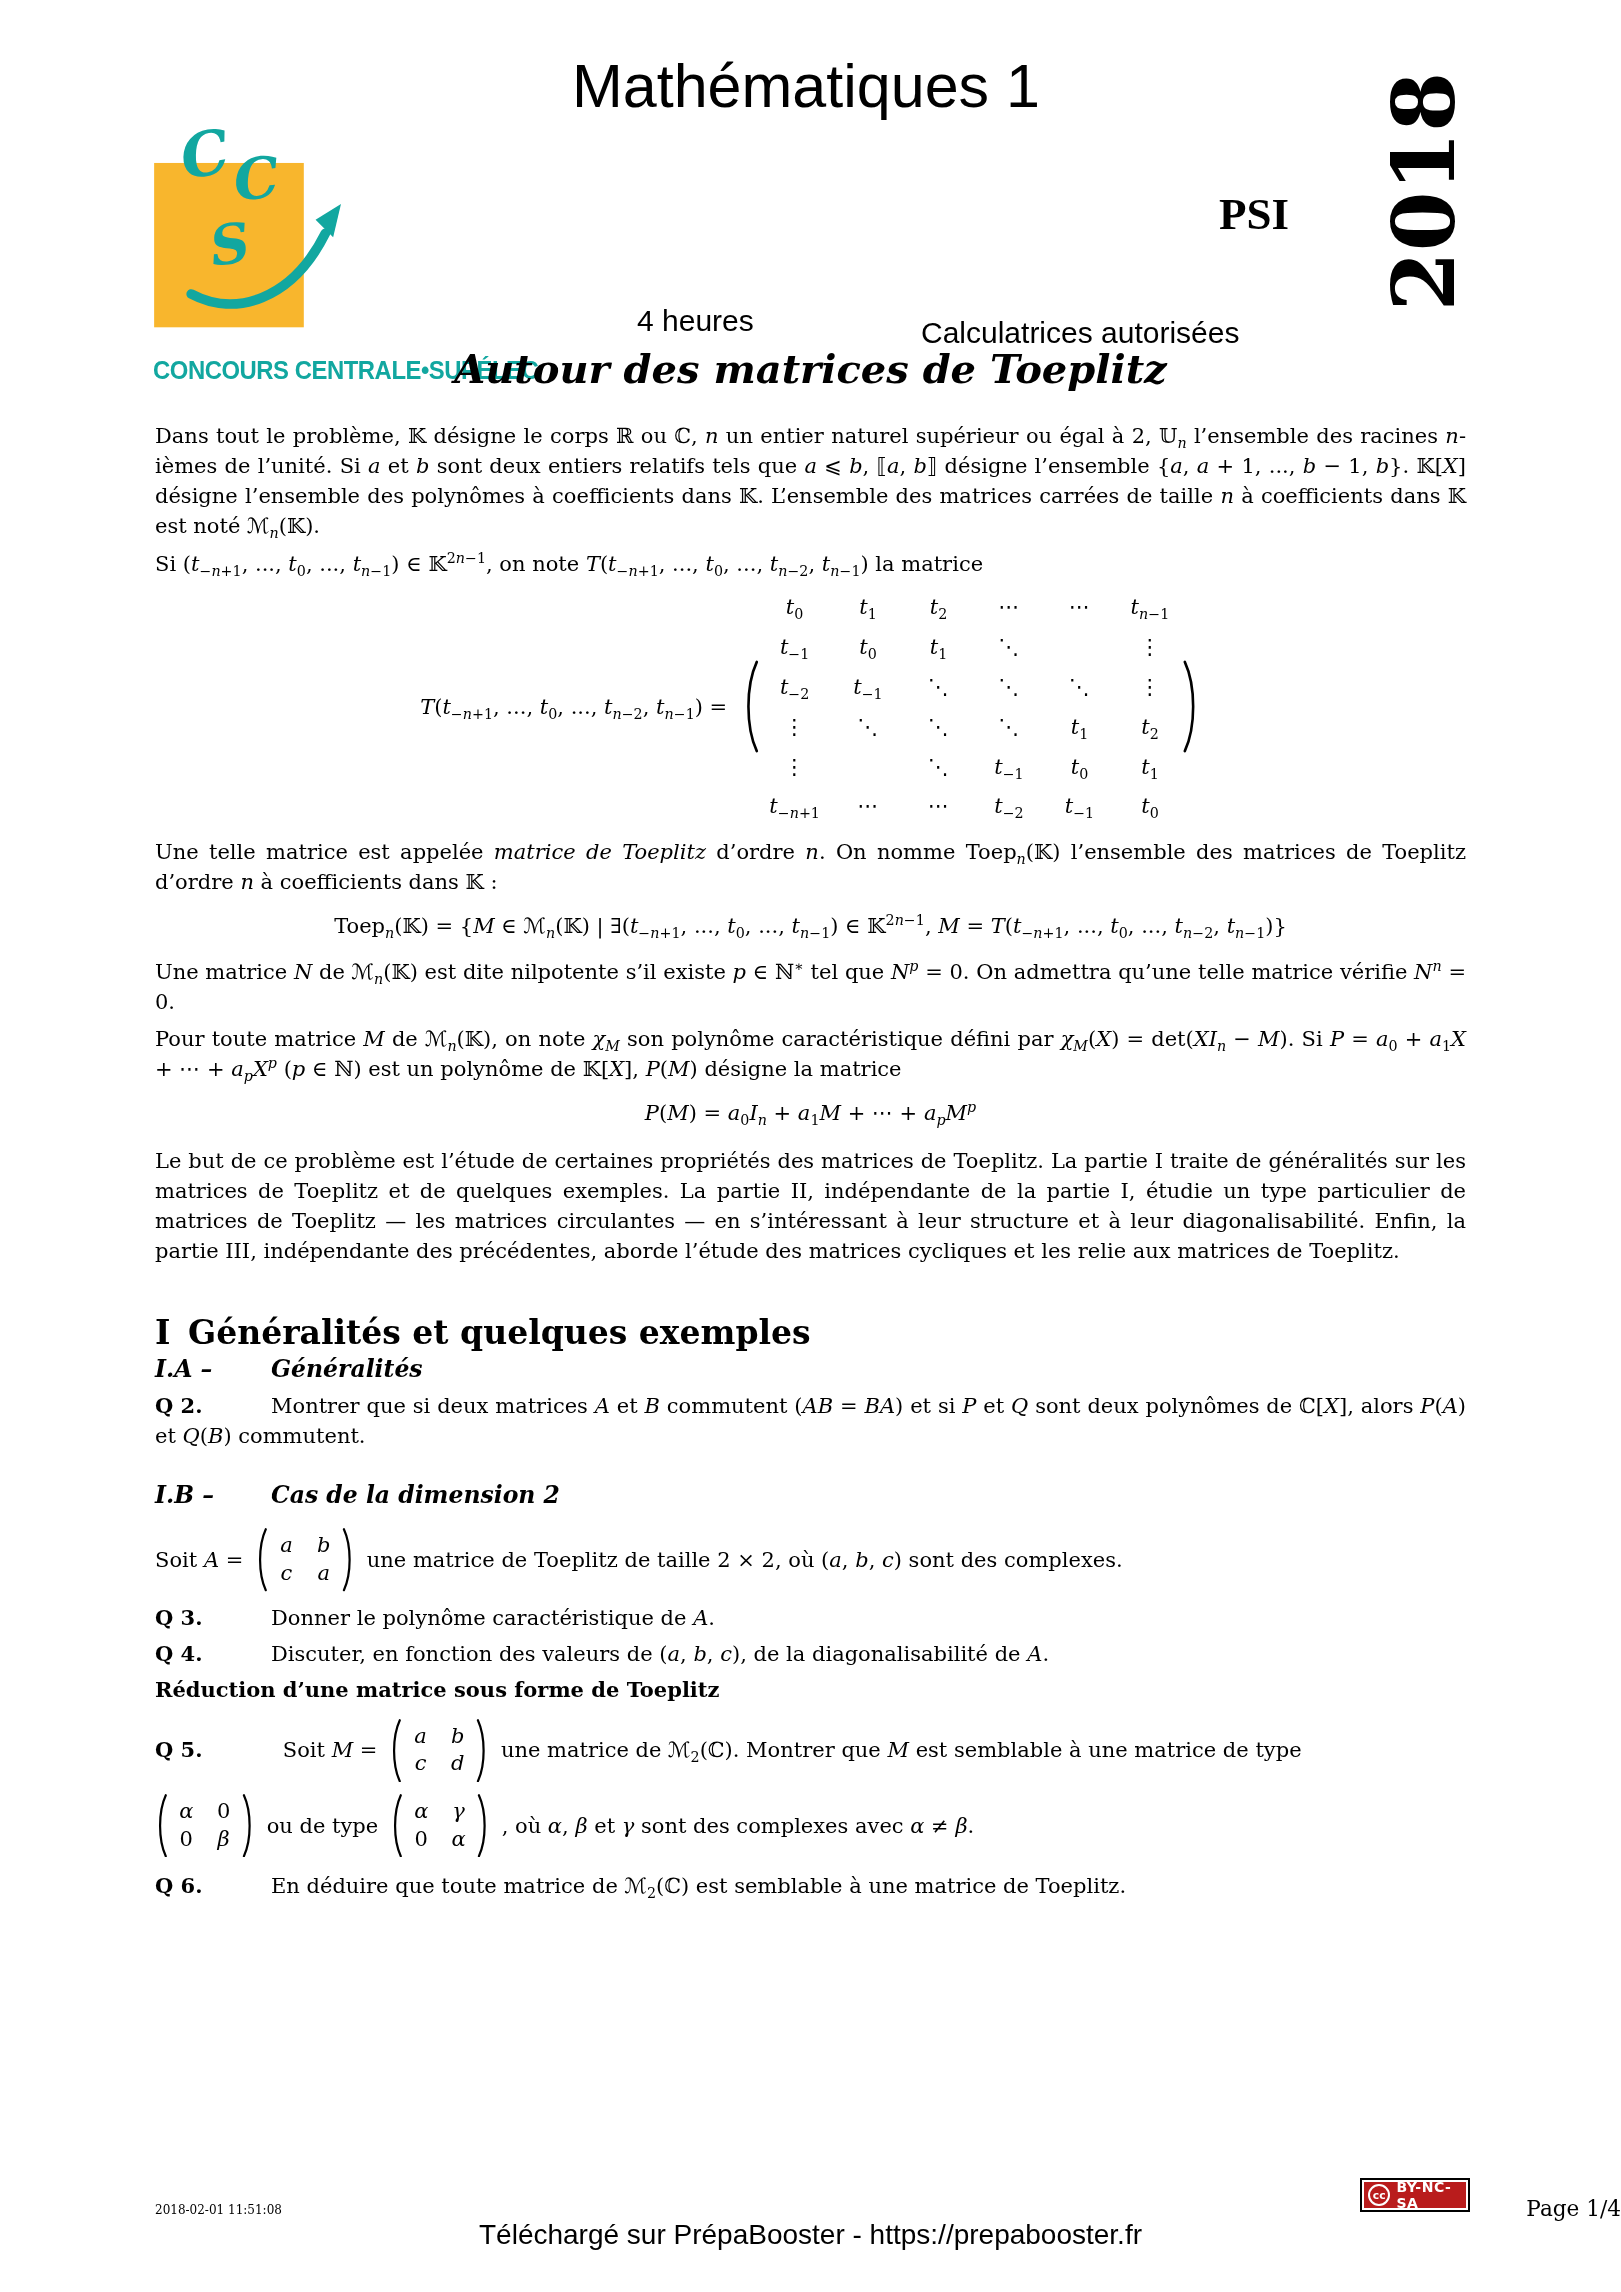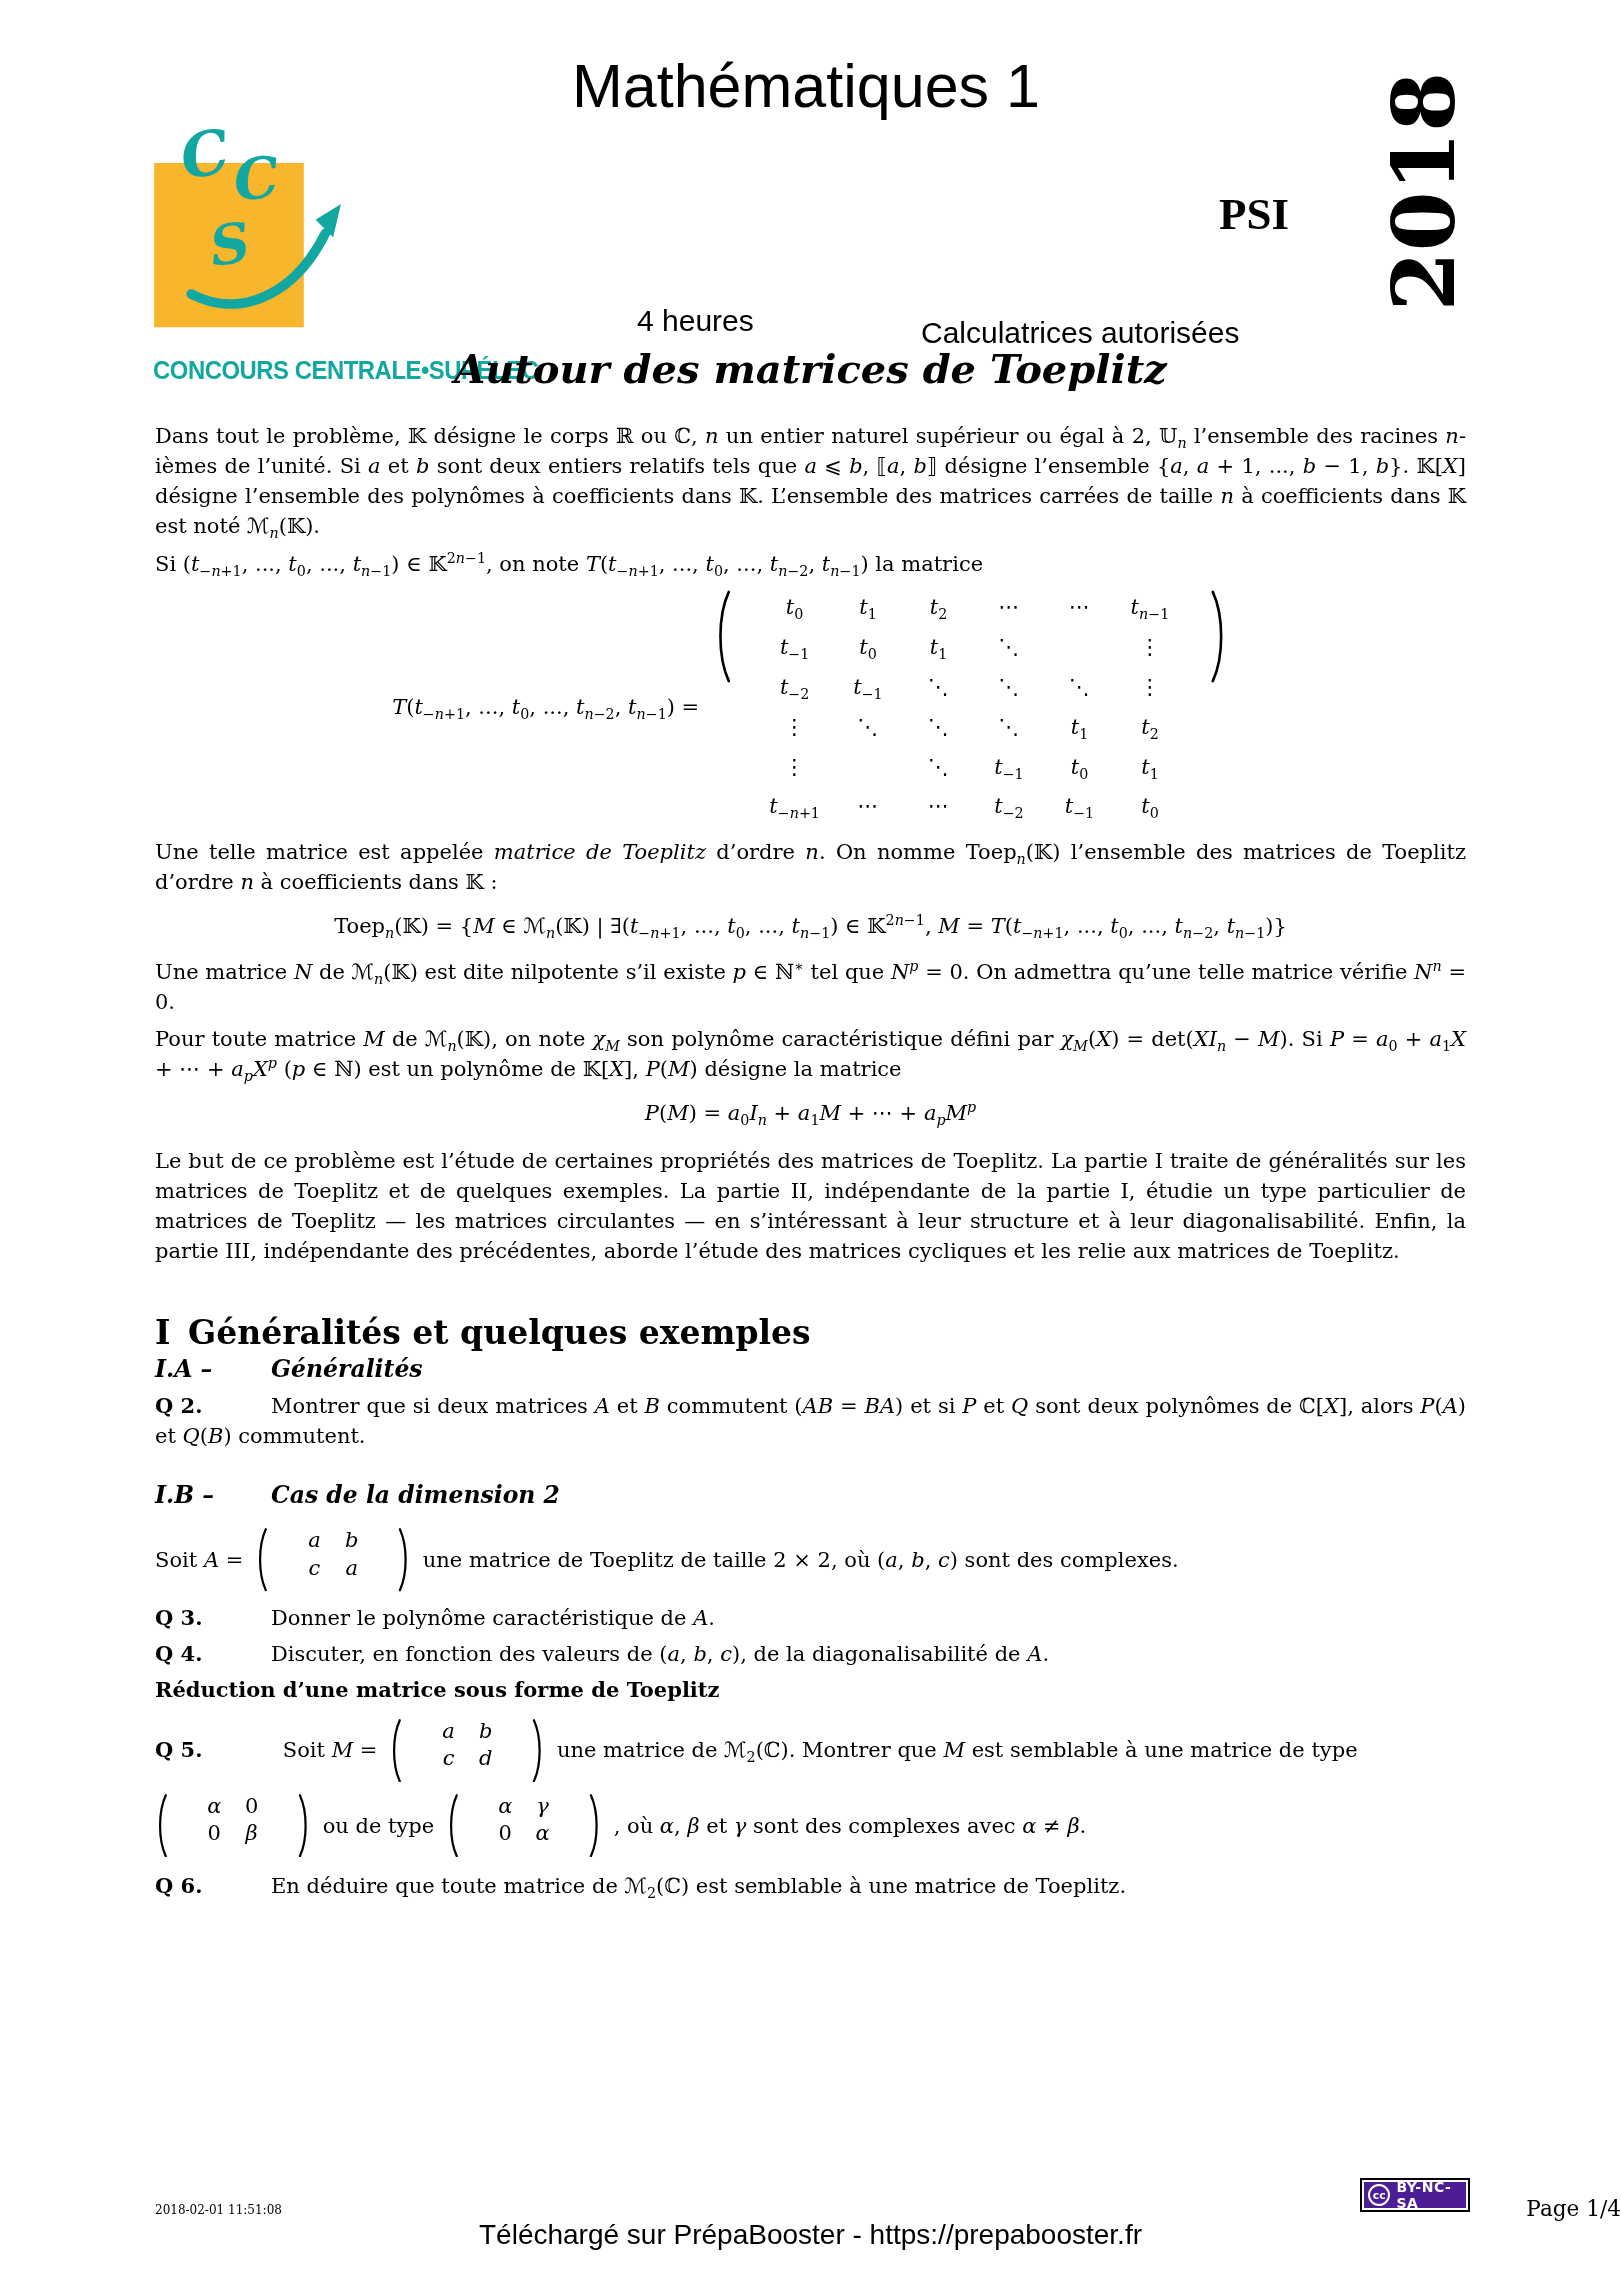--- a/index.html
+++ b/index.html
@@ -24,21 +24,21 @@
 
   
   .content{position:absolute;left:155px;top:421px;width:1311px;font-size:21px;line-height:30px;}
   .content p{margin:0;text-align:justify;}
   p.sp{margin-top:7.8px;}
   sub,sup{font-size:68%;line-height:0;}
   .disp{text-align:center;}
   .eq{margin:13.7px 0 15.7px;}
   .mtx-disp{display:flex;justify-content:center;align-items:center;gap:13.7px;margin:7.8px 0 9.8px;}
 
-  .mat{display:inline-flex;align-items:flex-start;padding:3.9px 0;gap:28px;}
+  .mat{display:inline-flex;align-items:center;padding:3.9px 0;}
   .par{flex:none;}
   .mat.big .par{width:18.6px;}
   .mat.sm  .par{width:12.7px;}
   .mgrid{display:grid;align-content:center;}
   .mat.big .mgrid{column-gap:25.5px;row-gap:9.8px;padding:2px 9.8px;}
   .mat.sm  .mgrid{column-gap:15.7px;row-gap:2px;padding:0 7.8px;}
   .mcell{text-align:center;line-height:30px;}
   .mat.big .mcell{min-width:45px;}
   .mat.sm  .mcell{min-width:21.6px;line-height:25.5px;}
 
@@ -50,21 +50,21 @@
   .qlabel{display:inline-block;width:116px;font-weight:bold;}
   .boldhead{font-weight:bold;margin-top:5.9px;}
   .mline{display:flex;align-items:center;gap:11.8px;margin-top:13.7px;}
   .q5line{display:flex;align-items:center;gap:11.8px;margin-top:9.8px;}
   .q5line .qlabel{flex:none;}
   .nowrap{white-space:nowrap;}
 
   
   .f-date{position:absolute;left:155px;top:2203px;font-size:12px;}
   .f-page{position:absolute;left:0;right:0;top:2196px;text-align:right;font-size:21.6px;}
-  .cc-badge{position:absolute;left:1360px;top:2178px;width:110px;height:34px;background:#4c1d95;border:2px solid #000;
+  .cc-badge{position:absolute;left:1360px;top:2178px;width:110px;height:34px;background:#b91c1c;border:2px solid #000;
       box-shadow:inset 0 0 0 2px #fff;display:flex;align-items:center;gap:5.9px;padding:0 5.9px;box-sizing:border-box;}
   .cc-circle{flex:none;width:18.6px;height:18.6px;border:2px solid #fff;border-radius:50%;color:#fff;
       font-family:"DejaVu Sans",sans-serif;font-weight:bold;font-size:10.8px;display:flex;align-items:center;justify-content:center;}
   .cc-text{color:#fff;font-family:"DejaVu Sans","Liberation Sans",sans-serif;font-weight:bold;font-size:14px;letter-spacing:0.5px;}
   .f-download{position:absolute;left:0;right:0;top:2219px;text-align:center;
       font-family:"Liberation Sans","DejaVu Sans",sans-serif;font-size:28px;}
 </style>
 </head>
 <body>
 

